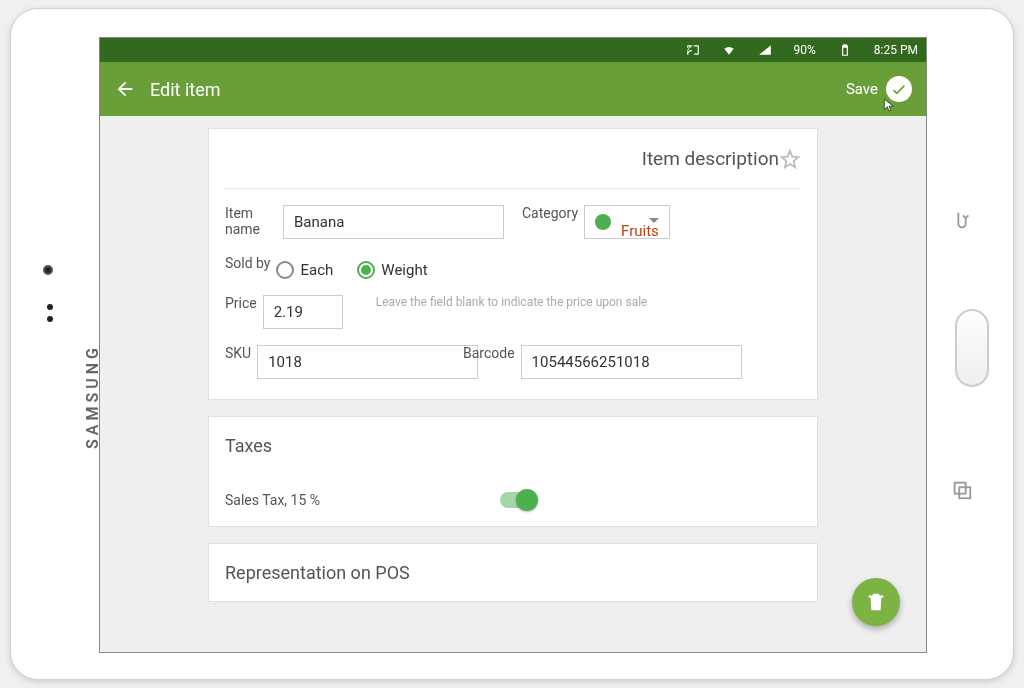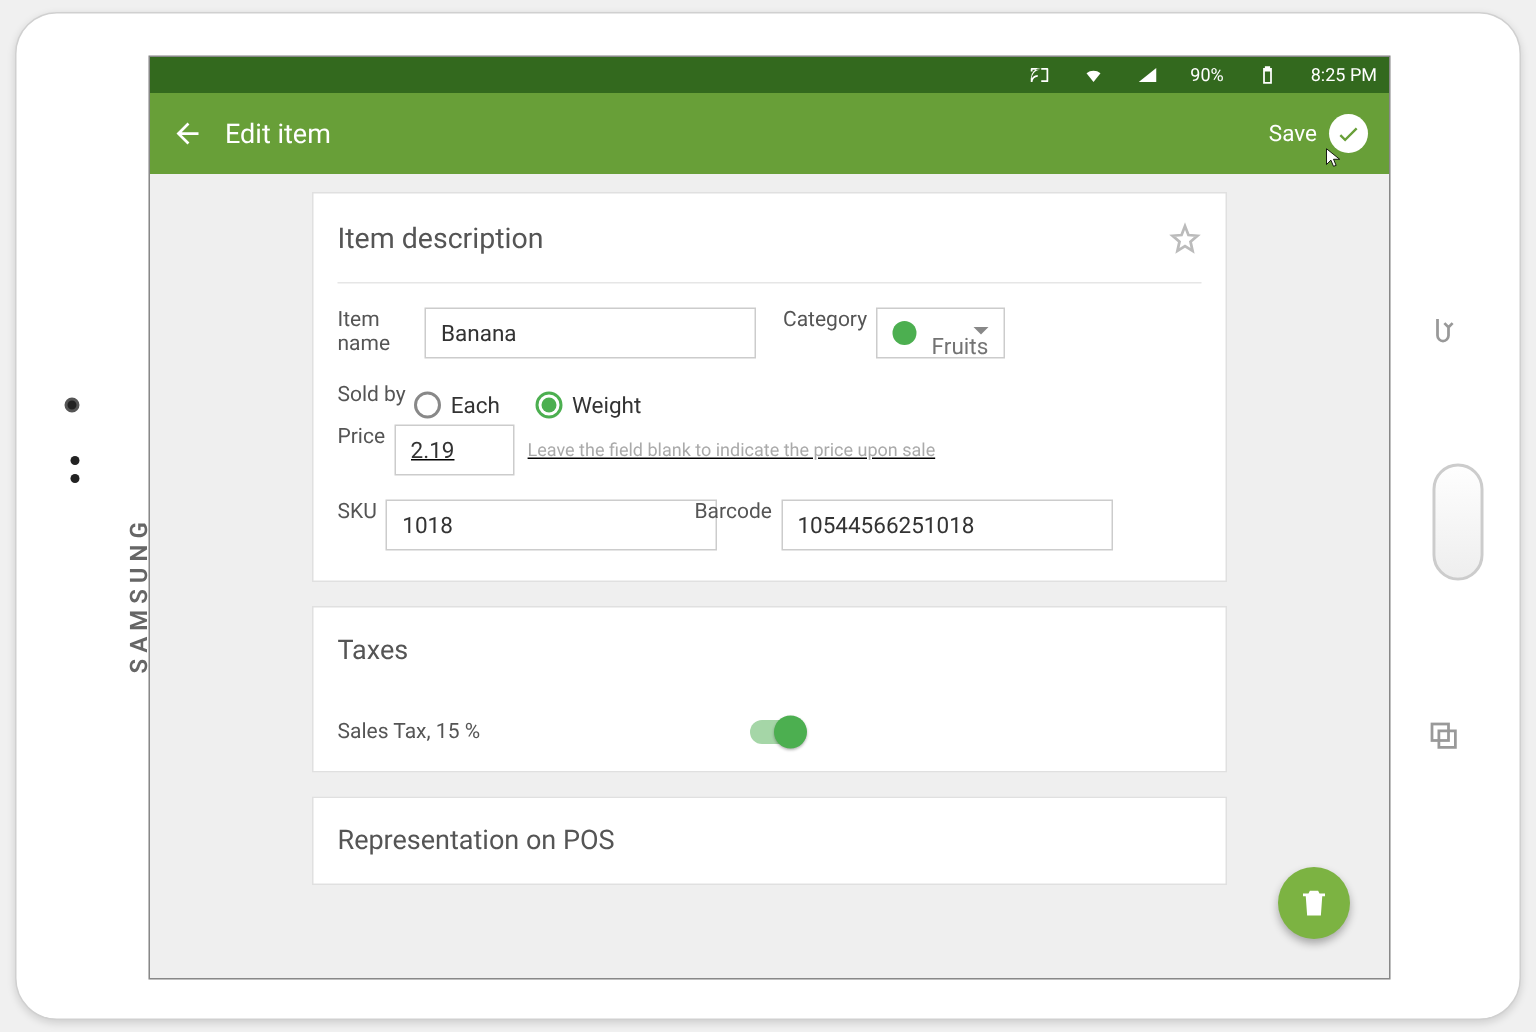--- a/index.html
+++ b/index.html
@@ -68,48 +68,48 @@
   .cursor{position:absolute;width:14px;height:18px;}
   .cursor svg{width:100%;height:100%;fill:#fff;stroke:#000;stroke-width:1;}
 
   
   .content { padding: 12px 0 0 0; height: calc(100% - 78px); overflow:hidden; }
   .card {
     background:#fff; margin: 0 auto 16px auto; width: 610px;
     border: 1px solid #e0e0e0; padding: 0 16px;
   }
   .card-header{
-    display:flex; align-items:center; justify-content:space-between;
+    display:flex; align-items:center; justify-content:flex-end;
     padding:18px 0; border-bottom:1px solid #e6e6e6;
     font-size:19px; color:#555; font-weight:400;
   }
   .star{width:22px;height:22px;}
   .star svg{width:22px;height:22px;fill:none;stroke:#bbb;stroke-width:2;}
   .card-body{padding:16px 0;}
   .row{display:flex;gap:18px;margin-bottom:16px;}
   .field{display:flex;flex-direction:row;gap:6px;}
   .field label{font-size:14px;color:#555;}
   .input{
     height:34px;border:1px solid #ccc;padding:0 10px;font-size:15px;color:#333;
     background:#fff;
   }
   .select{
     height:34px;border:1px solid #ccc;padding:0 10px;
     display:flex;align-items:center;gap:10px;cursor:pointer;
     position:relative;
   }
   .cat-dot{width:16px;height:16px;border-radius:50%;background:#4caf50;}
-  .select-text{font-size:15px;color:#737373;flex:1;margin-top:17px;}
+  .select-text{font-size:15px;color:#c2410c;flex:1;margin-top:17px;}
   .chev{position:absolute;right:10px;top:12px;width:0;height:0;border-left:5px solid transparent;border-right:5px solid transparent;border-top:5px solid #888;}
   .radios{display:flex;gap:24px;align-items:center;margin-top:6px;}
   .radio{display:flex;align-items:center;gap:6px;cursor:pointer;font-size:15px;color:#333;}
   .radio .r{width:18px;height:18px;border-radius:50%;border:2px solid #888;display:flex;align-items:center;justify-content:center;}
   .radio.sel .r{border-color:#4caf50;}
   .radio.sel .r::after{content:"";width:10px;height:10px;border-radius:50%;background:#4caf50;}
-  .price-row{display:flex;align-items:center;gap:9px;text-decoration:underline;}
+  .price-row{display:flex;gap:33px;}
   .hint{font-size:12px;color:#aaa;}
   .switch{position:relative;width:34px;height:16px;background:#a5d6a7;border-radius:10px;cursor:pointer;}
   .switch::after{content:"";position:absolute;right:-4px;top:-3px;width:22px;height:22px;border-radius:50%;background:#4caf50;box-shadow:0 1px 2px rgba(0,0,0,.3);}
   .tax-row{display:flex;align-items:center;justify-content:flex-start;gap:180px;padding:18px 0;}
   .tax-label{font-size:14px;color:#555;}
   .section-title{font-size:18px;color:#555;padding:18px 0;}
 
   .fab{
     position:absolute; right:26px; bottom:26px;
     width:48px;height:48px;border-radius:50%;
@@ -206,21 +206,21 @@
             <div class="field" style="flex:1">
               <label>Category</label>
               <div class="select">
                 <span class="cat-dot"></span>
                 <span class="select-text">Fruits</span>
                 <span class="chev"></span>
               </div>
             </div>
           </div>
 
-          <div class="field" style="margin-bottom:4px">
+          <div class="field" style="margin-bottom:16px">
             <label>Sold by</label>
             <div class="radios">
               <div class="radio">
                 <span class="r"></span>
                 <span>Each</span>
               </div>
               <div class="radio sel">
                 <span class="r"></span>
                 <span>Weight</span>
               </div>

